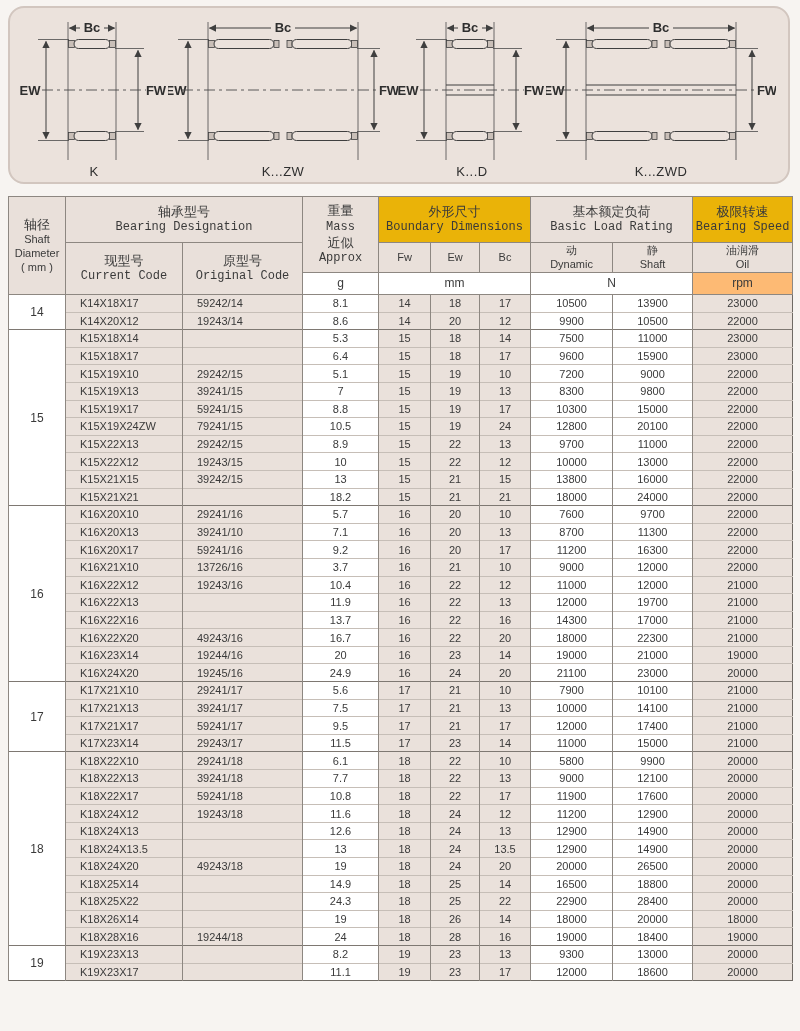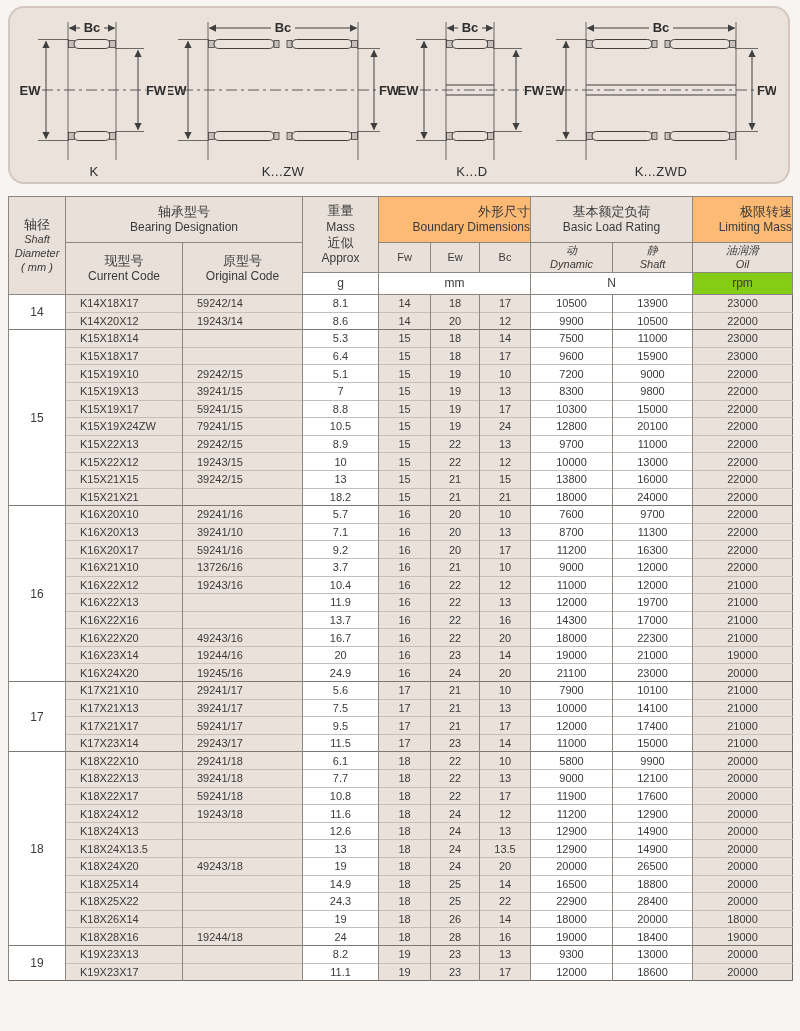--- a/index.html
+++ b/index.html
@@ -35,28 +35,28 @@
     background:#fff;border:1px solid #6f6a64;
     font-size:11px;color:#3a3a3a;
   }
   .data-table th,.data-table td{
     box-sizing:border-box;padding:0;vertical-align:middle;text-align:center;
     border-left:1px solid #8d8781;overflow:hidden;white-space:nowrap;
   }
   .data-table thead th{
     background:#e9e0da;border:1px solid #8d8781;font-weight:normal;line-height:1.25;
   }
-  .data-table thead th.hl{background:#fdba74;text-align:right;}
+  .data-table thead th.hl{background:#eab308;}
   .data-table thead th.unit{background:#fff;height:22px;font-size:12px;}
-  .data-table thead th.unit.oilu{background:#84cc16;}
+  .data-table thead th.unit.oilu{background:#fdba74;}
   .data-table thead tr.row-a th{height:46px;}
   .data-table thead tr.row-b th{height:30px;}
   .th-zh{display:block;font-size:13px;}
-  .th-en{display:block;font-size:12px;}
-  .th-small{display:block;font-size:11px;font-style:italic;}
+  .th-en{display:block;font-size:12px;font-family:Liberation Mono, monospace;}
+  .th-small{display:block;font-size:11px;}
   .data-table tbody td{height:17.6px;border-top:1px solid #c6beb7;}
   .data-table tbody tr.group-first td{border-top:1px solid #7e7872;}
   .data-table tbody td.shaft{background:#fff;font-size:12px;}
   .data-table tbody td.code{background:#eae1db;text-align:left;padding-left:14px;}
   .data-table tbody td.dim,.data-table tbody td.oil{background:#eae1db;}
   .data-table tbody td.mass,.data-table tbody td.load{background:#fff;}
 </style>
 </head>
 <body>
 
@@ -225,21 +225,21 @@
       <th colspan="3" class="hl">
         <span class="th-zh">外形尺寸</span>
         <span class="th-en">Boundary Dimensions</span>
       </th>
       <th colspan="2">
         <span class="th-zh">基本额定负荷</span>
         <span class="th-en">Basic Load Rating</span>
       </th>
       <th class="hl">
         <span class="th-zh">极限转速</span>
-        <span class="th-en">Limiting Mass</span>
+        <span class="th-en">Bearing Speed</span>
       </th>
     </tr>
     <tr class="row-b">
       <th rowspan="2">
         <span class="th-zh">现型号</span>
         <span class="th-en">Current Code</span>
       </th>
       <th rowspan="2">
         <span class="th-zh">原型号</span>
         <span class="th-en">Original Code</span>

